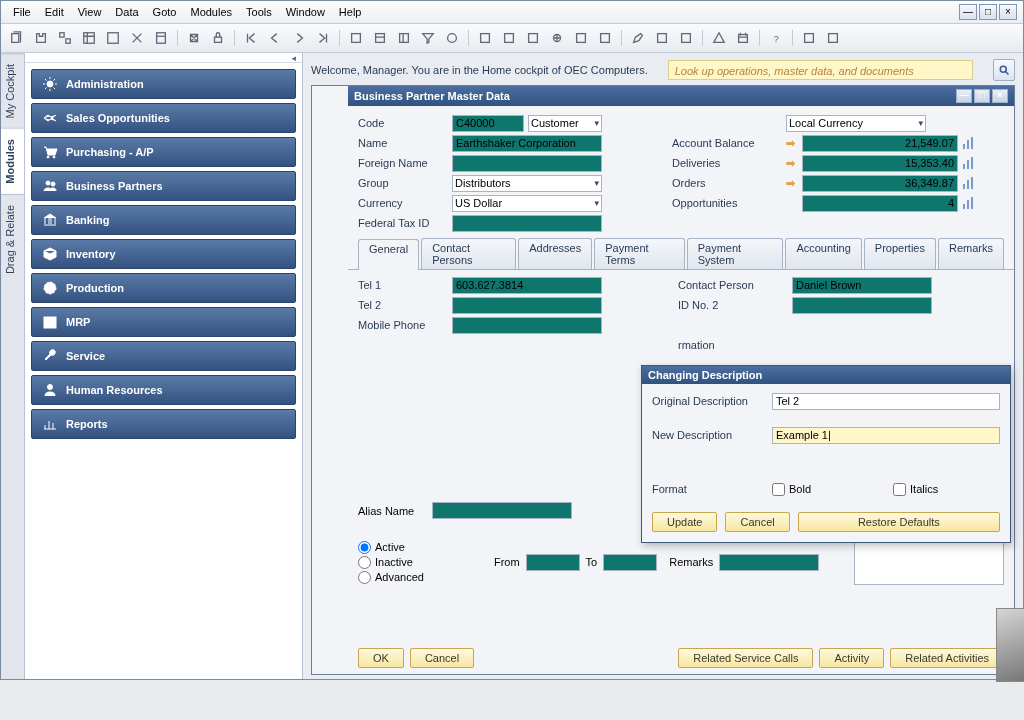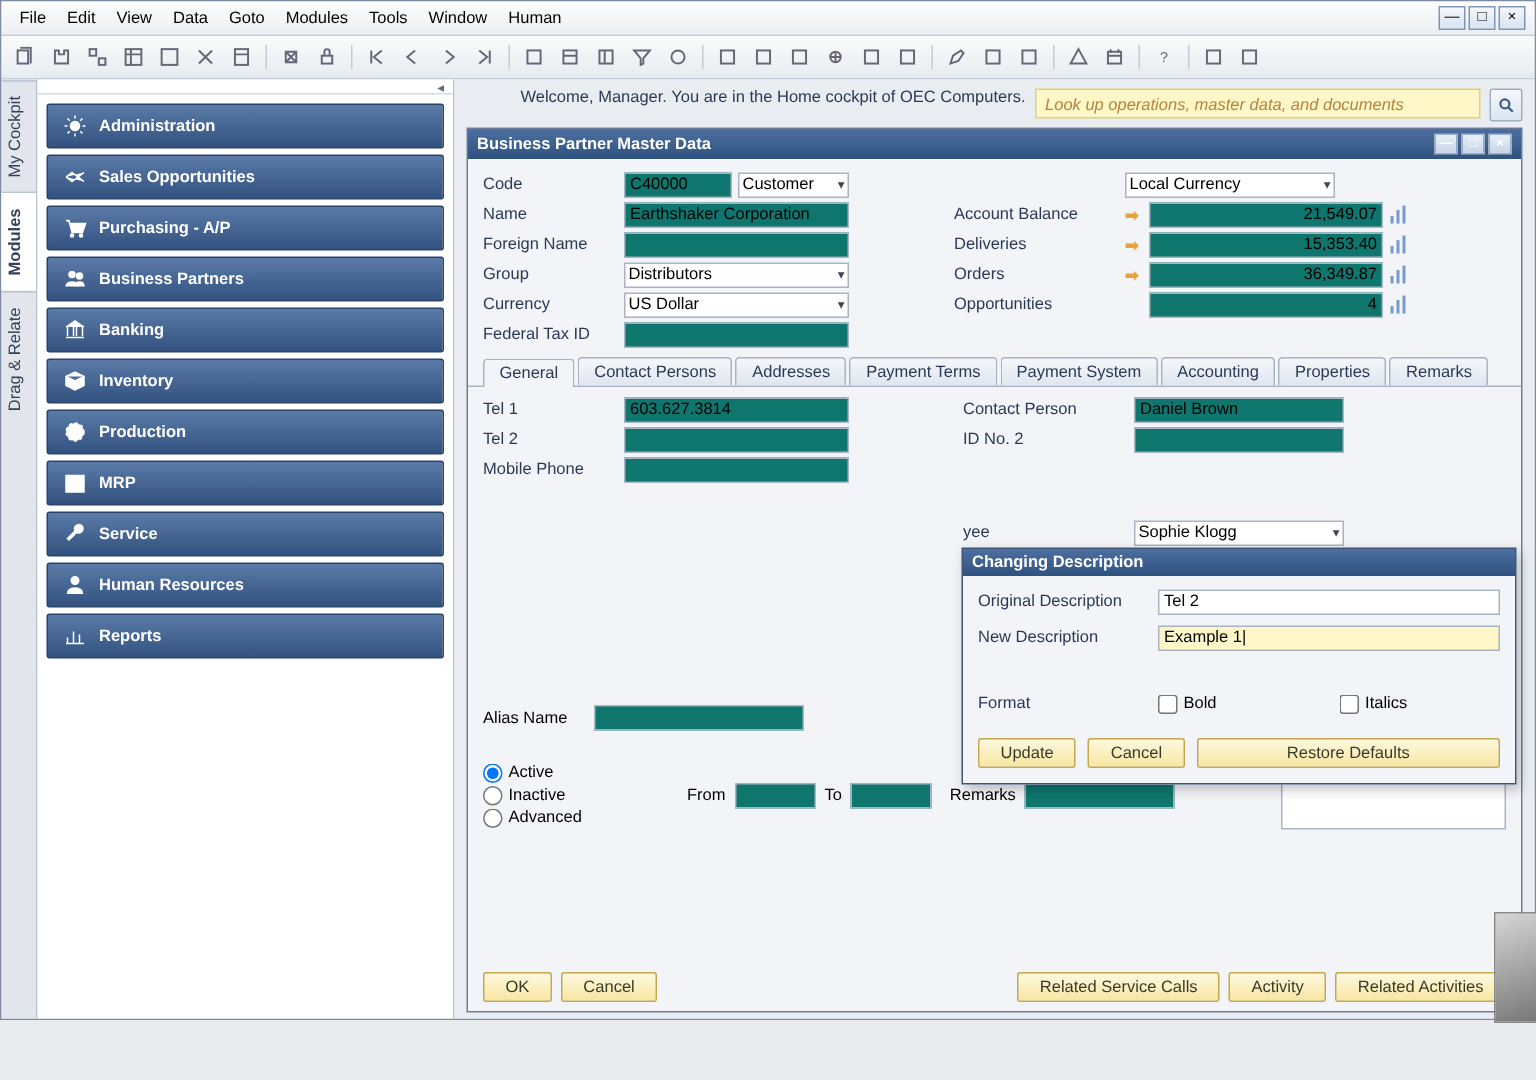--- a/index.html
+++ b/index.html
@@ -17,25 +17,25 @@
 .vtabs { width: 24px; background: #e2e6ec; border-right: 1px solid #b9c2cf; display: flex; flex-direction: column; }
 .vtab { writing-mode: vertical-rl; transform: rotate(180deg); padding: 10px 3px; text-align: center; border-bottom: 1px solid #b9c2cf; cursor: default; color: #33425a; }
 .vtab.active { background: #fff; font-weight: bold; }
 .sidebar { width: 278px; background: #fff; border-right: 1px solid #b9c2cf; display: flex; flex-direction: column; }
 .side-collapse { height: 10px; text-align: right; padding-right: 6px; color: #5a6c87; border-bottom: 1px solid #d2d9e3; font-size: 9px; }
 .navlist { padding: 6px; }
 .navitem { display: flex; align-items: center; gap: 8px; padding: 6px 10px; margin-bottom: 4px; background: linear-gradient(#5a7aa8,#33527f); color: #fff; border-radius: 2px; border: 1px solid #2a4568; cursor: default; font-weight: bold; }
 .navitem .ico { width: 16px; height: 16px; display: inline-block; }
 .navitem .ico svg { width: 16px; height: 16px; fill: #fff; stroke: #fff; stroke-width: 1; }
 .main { flex: 1; padding: 6px 8px; background: #e9edf2; position: relative; overflow: hidden; }
-.welcomebar { display: flex; gap: 6px; margin-bottom: 4px; margin-left: 36px; }
+.welcomebar { display: flex; align-items: center; gap: 20px; margin-bottom: 4px; }
 .welcome { color: #2a3a55; flex-shrink: 0; }
 .searchbox { flex: 1; background: #fff7c8; border: 1px solid #d8cf8c; padding: 2px 6px; color: #b5843a; font-style: italic; height: 20px; line-height: 16px; }
 .searchbtn { width: 22px; height: 22px; border: 1px solid #a0aec2; background: linear-gradient(#f6f9fd,#dbe4ef); display: flex; align-items: center; justify-content: center; border-radius: 2px; }
-.window { border: 1px solid #6b7d98; background: #f2f4f7; display: flex; flex-direction: column; }
+.window { border: 1px solid #6b7d98; background: #f2f4f7; display: flex; flex-direction: column; padding-left: 36px; }
 .window-title { background: linear-gradient(#4d6fa0,#30527f); color: #fff; padding: 3px 6px; display: flex; align-items: center; font-weight: bold; font-size: 11px; }
 .winbtns { margin-left: auto; display: flex; gap: 2px; }
 .winbtns div { width: 16px; height: 14px; border: 1px solid #9fb2cc; background: linear-gradient(#e8eef7,#c7d5e6); text-align: center; line-height: 11px; font-size: 9px; }
 .formarea { padding: 8px 10px 4px; display: flex; gap: 14px; }
 .col { display: flex; flex-direction: column; gap: 2px; }
 .row { display: flex; align-items: center; gap: 4px; height: 18px; }
 .lbl { width: 90px; color: #2a3a55; white-space: nowrap; }
 .lbl2 { width: 110px; color: #2a3a55; }
 .inp { border: 1px solid #a8b3c3; background: #0f766e; height: 17px; padding: 0 3px; }
 .inpsm { width: 72px; }
@@ -48,21 +48,21 @@
 .barico svg rect { fill: #7a9acc; }
 .tabs { display: flex; gap: 2px; padding: 0 10px; border-bottom: 1px solid #a8b3c3; margin-top: 2px; }
 .tab { padding: 3px 10px; border: 1px solid #a8b3c3; border-bottom: none; background: linear-gradient(#f4f7fb,#e0e6ee); color: #2a3a55; cursor: default; border-radius: 3px 3px 0 0; }
 .tab.active { background: #f2f4f7; position: relative; top: 1px; }
 .tabbody { padding: 6px 10px; display: flex; gap: 20px; }
 .statusrow { display: flex; align-items: center; gap: 10px; margin: 16px 10px 6px; }
 .statusrow .rad { display: flex; gap: 4px; }
 .footer { display: flex; gap: 6px; padding: 6px 10px; margin-top: auto; align-items: flex-start; }
 .btn { border: 1px solid #c6a74e; background: linear-gradient(#fef9df,#f7e6a1); padding: 3px 14px; border-radius: 2px; cursor: default; color: #3a3a2a; }
 .dialog { position: absolute; left: 338px; top: 312px; width: 370px; border: 1px solid #3e567a; background: #f2f4f7; box-shadow: 2px 3px 8px rgba(0,0,0,.25); z-index: 50; }
-.dlgbody { padding: 8px 10px; display: flex; flex-direction: column; gap: 6px; }
+.dlgbody { padding: 8px 10px; display: flex; flex-direction: column; gap: 16px; }
 .dlgrow { display: flex; align-items: center; gap: 6px; height: 18px; }
 .dlglbl { width: 114px; color: #2a3a55; }
 .dlginp { flex: 1; border: 1px solid #a8b3c3; background: #fff; height: 17px; padding: 0 3px; }
 .dlginp.hl { background: #fff7c8; }
 .chk { display: flex; align-items: center; gap: 4px; }
 .dlgfoot { display: flex; gap: 8px; padding: 6px 10px 10px; }
 .aliasrow { margin: 40px 10px 4px; display: flex; align-items: center; gap: 18px; }
 .remarksblock { margin-left: auto; display: flex; align-items: flex-start; gap: 8px; }
 .remarksbox { width: 150px; height: 46px; border: 1px solid #a8b3c3; background: #fff; }
 .photo { position: absolute; right: -2px; bottom: 38px; width: 30px; height: 74px; background: linear-gradient(160deg,#d6d6d6,#777); border: 1px solid #888; }
@@ -75,21 +75,21 @@
 <div class="app">
   <div class="menubar">
     <div class="menu">File</div>
     <div class="menu">Edit</div>
     <div class="menu">View</div>
     <div class="menu">Data</div>
     <div class="menu">Goto</div>
     <div class="menu">Modules</div>
     <div class="menu">Tools</div>
     <div class="menu">Window</div>
-    <div class="menu">Human</div>
+    <div class="menu">Help</div>
     <div class="winctrl">
       <div>—</div>
       <div>□</div>
       <div>×</div>
     </div>
   </div>
 
   <div class="toolbar">
 
     <div class="tbtn">
@@ -494,20 +494,23 @@
           <div class="col" style="flex:1">
             <div class="row">
                 <span class="lbl2">Contact Person</span>
                 <input class="inp" style="width: 140px;" value="Daniel Brown">
               </div>
             <div class="row">
                 <span class="lbl2">ID No. 2</span>
                 <input class="inp" style="width: 140px;">
               </div>
             <div style="height:18px"></div>
+            <div class="row">
+                <span class="lbl2">rmation</span>
+              </div>
             <div style="height:20px"></div>
             <div class="row">
                 <span class="lbl2">yee</span>
                 <div class="sel" style="width:140px">
                   <span>Sophie Klogg</span>
                 </div>
               </div>
             <div class="row">
                 <span class="lbl2">ssion</span>
                 <div class="sel" style="width:18px">

